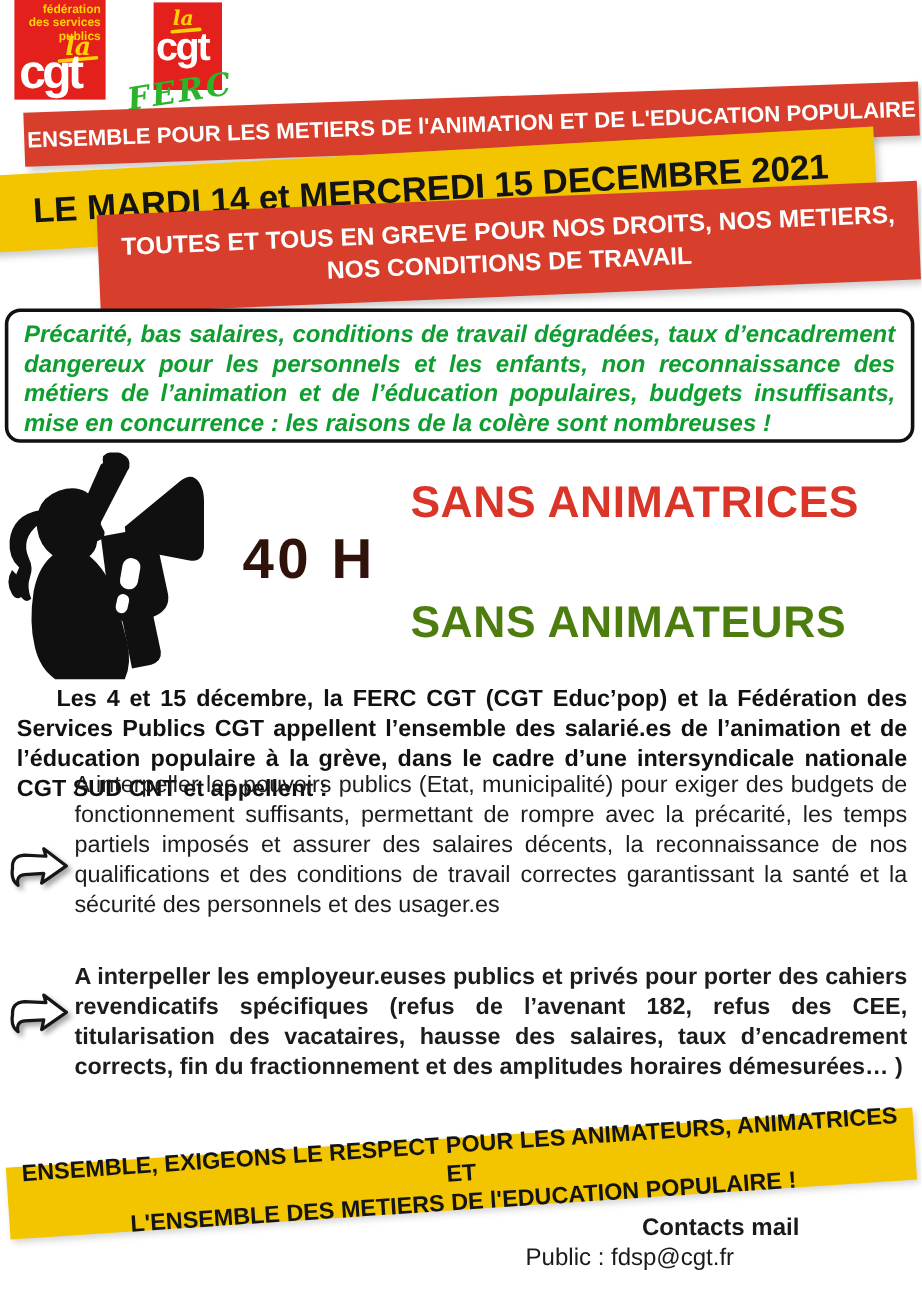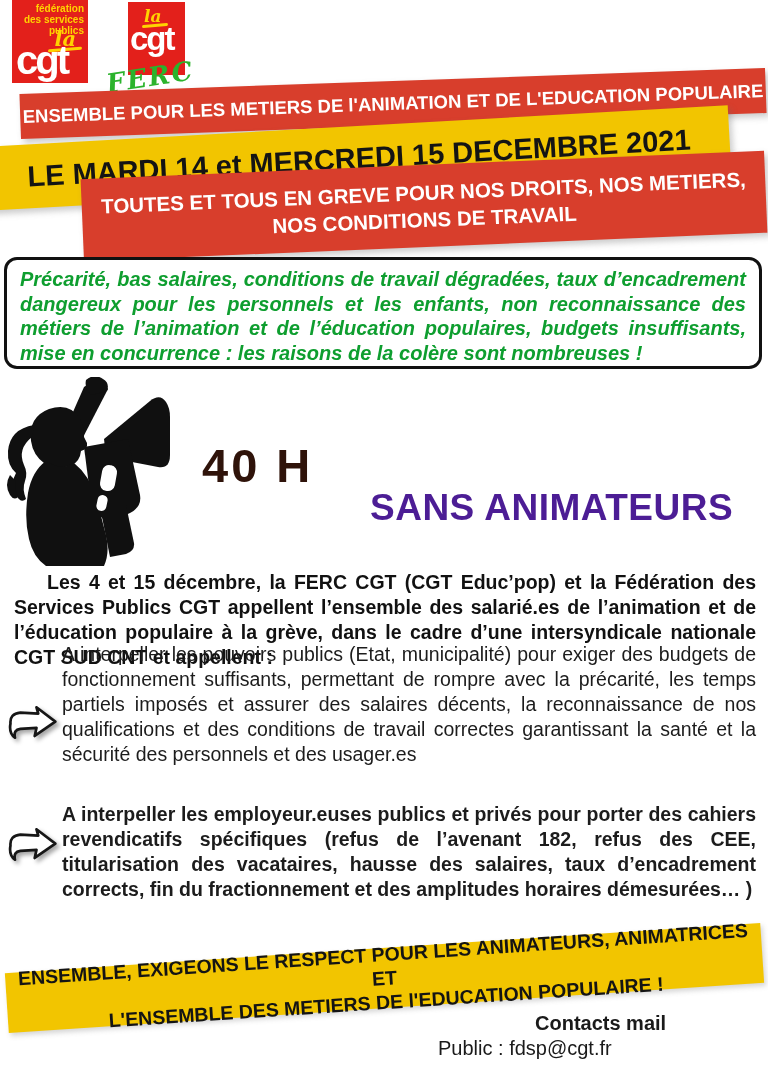--- a/index.html
+++ b/index.html
@@ -42,21 +42,21 @@
      box-sizing:border-box;border:3px solid #111111;border-radius:13px;
      padding:7px 13px;color:#0e9e2f;font-weight:bold;font-style:italic;
      font-size:20px;line-height:24.5px;text-align:justify;background:#ffffff;}
 
   
   .silhouette{position:absolute;left:4px;top:377px;width:166px;height:190px;}
   .duration{position:absolute;left:202px;top:438px;color:#2f130a;
      font-size:47px;font-weight:bold;letter-spacing:3px;}
   .slogan{position:absolute;font-size:37px;font-weight:bold;letter-spacing:.5px;white-space:nowrap;}
   .slogan-red{left:342px;top:398px;color:#d93528;}
-  .slogan-black{left:342px;top:487px;color:#4c1d95;margin-left:28px;}
+  .slogan-black{left:342px;top:498px;color:#4d7c0f;}
 
   
   .intro-par{position:absolute;left:14px;top:570px;width:742px;
      font-size:19.5px;font-weight:bold;line-height:25px;text-align:justify;
      text-indent:33px;color:#111111;}
   .bullet-text{position:absolute;left:62px;width:694px;font-size:19.5px;
      line-height:25px;text-align:justify;color:#1c1c1c;}
   .bullet-1{top:642px;}
   .bullet-2{top:802px;font-weight:bold;}
   .arrow{position:absolute;left:6px;width:52px;height:46px;
@@ -121,20 +121,21 @@
       <path d="M80 70 L124 62 L136 118 Q138 130 126 136 L104 146 L88 132 Z"></path>
       <path d="M98 140 L122 128 L130 166 Q131 174 122 177 L106 180 Z"></path>
     </g>
     <g fill="#ffffff">
       <rect x="97" y="88" width="15" height="26" rx="7" transform="rotate(10 104 101)"></rect>
       <rect x="93" y="118" width="10" height="16" rx="5" transform="rotate(12 98 126)"></rect>
     </g>
   </svg>
 
   <div class="duration">40 H</div>
+  <div class="slogan slogan-red">SANS ANIMATRICES</div>
   <div class="slogan slogan-black">SANS ANIMATEURS</div>
 
   <div class="intro-par">Les 4 et 15 décembre, la FERC CGT (CGT Educ’pop) et la Fédération des Services Publics CGT appellent l’ensemble des salarié.es de l’animation et de l’éducation populaire à la grève, dans le cadre d’une intersyndicale nationale CGT SUD CNT et appellent :</div>
 
   <svg class="arrow arrow-1" viewBox="0 0 58 48" aria-hidden="true">
     <path d="M5 20 Q4 9 16 8 L36 9 L34 2 L55 18 L32 34 L34 25 L16 26 Q8 27 10 36 Q3 31 5 20 Z" fill="#ffffff" stroke="#161616" stroke-width="3" stroke-linejoin="round" stroke-linecap="round"></path>
   </svg>
   <div class="bullet-text bullet-1">A interpeller les pouvoirs publics (Etat, municipalité) pour exiger des budgets de fonctionnement suffisants, permettant de rompre avec la précarité, les temps partiels imposés et assurer des salaires décents, la reconnaissance de nos qualifications et des conditions de travail correctes garantissant la santé et la sécurité des personnels et des usager.es</div>
 
   <svg class="arrow arrow-2" viewBox="0 0 58 48" aria-hidden="true">

